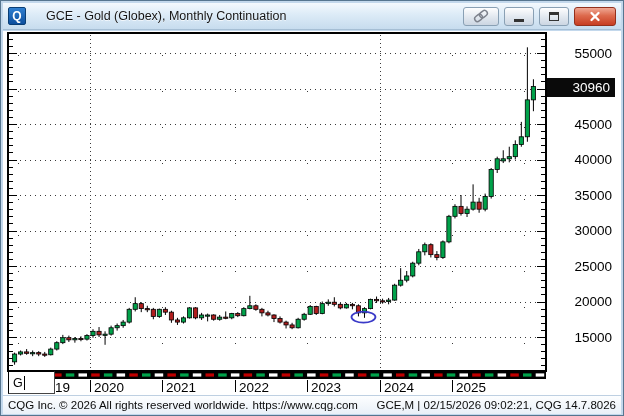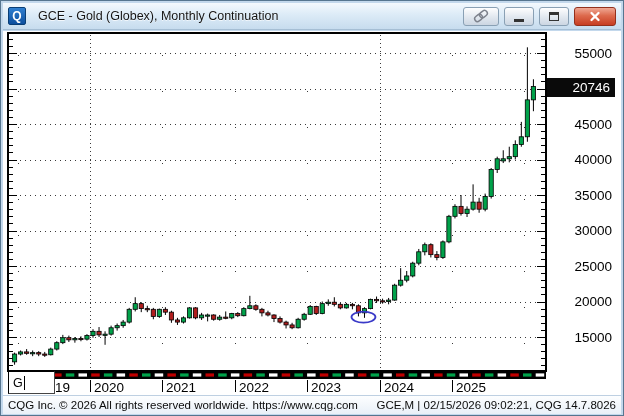--- a/index.html
+++ b/index.html
@@ -5,21 +5,21 @@
   html,body{margin:0;padding:0;background:#8ba5bd;}
   *{box-sizing:border-box;}
   .window{position:relative;width:624px;height:416px;background:#c3d8ec;border:1px solid #56758f;
           font-family:"Liberation Sans",sans-serif;overflow:hidden;}
   .titlebar{position:absolute;left:2px;top:2px;right:2px;height:27px;
             background:linear-gradient(#f4f9fd,#dcebf7 45%,#c7dcee);
             border-bottom:1px solid #a5bed4;display:flex;align-items:center;padding:0 5px;}
   .app-icon{width:18px;height:18px;background:linear-gradient(#2f7fd0,#0d4f9e);
             border:1px solid #093e75;color:#fff;font-weight:bold;font-size:12px;
             display:flex;align-items:center;justify-content:center;border-radius:2px;flex:0 0 auto;}
-  .title-text{margin-left:12px;font-size:12.5px;color:#141414;text-shadow:0 1px 0 rgba(255,255,255,.7);
+  .title-text{margin-left:20px;font-size:12.5px;color:#141414;text-shadow:0 1px 0 rgba(255,255,255,.7);
               white-space:nowrap;overflow:hidden;}
   .win-buttons{margin-left:auto;display:flex;gap:5px;align-items:center;}
   .wbtn{height:19px;border:1px solid #89a0b4;border-radius:3px;padding:0;
         background:linear-gradient(#fefefe,#e3e9f0 50%,#ccd6e2);
         display:flex;align-items:center;justify-content:center;cursor:default;}
   .wbtn.link{width:36px;}
   .wbtn.min{width:30px;}
   .wbtn.restore{width:30px;}
   .wbtn.close{width:42px;background:linear-gradient(#efa894,#dd6a4d 45%,#c73d22);border-color:#93301c;}
   .icon-min{display:block;width:10px;height:3px;background:#333;margin-top:8px;}
@@ -421,21 +421,21 @@
         <text x="453" y="361" font-size="13.5px">2025</text>
         <text x="609" y="26.5" text-anchor="end" font-size="13.5px">55000</text>
         <text x="609" y="97.5" text-anchor="end" font-size="13.5px">45000</text>
         <text x="609" y="133" text-anchor="end" font-size="13.5px">40000</text>
         <text x="609" y="168.5" text-anchor="end" font-size="13.5px">35000</text>
         <text x="609" y="204" text-anchor="end" font-size="13.5px">30000</text>
         <text x="609" y="239.5" text-anchor="end" font-size="13.5px">25000</text>
         <text x="609" y="275" text-anchor="end" font-size="13.5px">20000</text>
         <text x="609" y="310.5" text-anchor="end" font-size="13.5px">15000</text>
       </svg>
-    <div class="price-tag">20746</div>
+    <div class="price-tag">30960</div>
     <div class="symbol-box">
       <span>G</span>
         <span class="caret"></span>
     </div>
   </div>
 
   <div class="statusbar">
     <span class="left-group">
       <span>CQG Inc. © 2026 All rights reserved worldwide.</span><span>https://www.cqg.com</span>
     </span>

